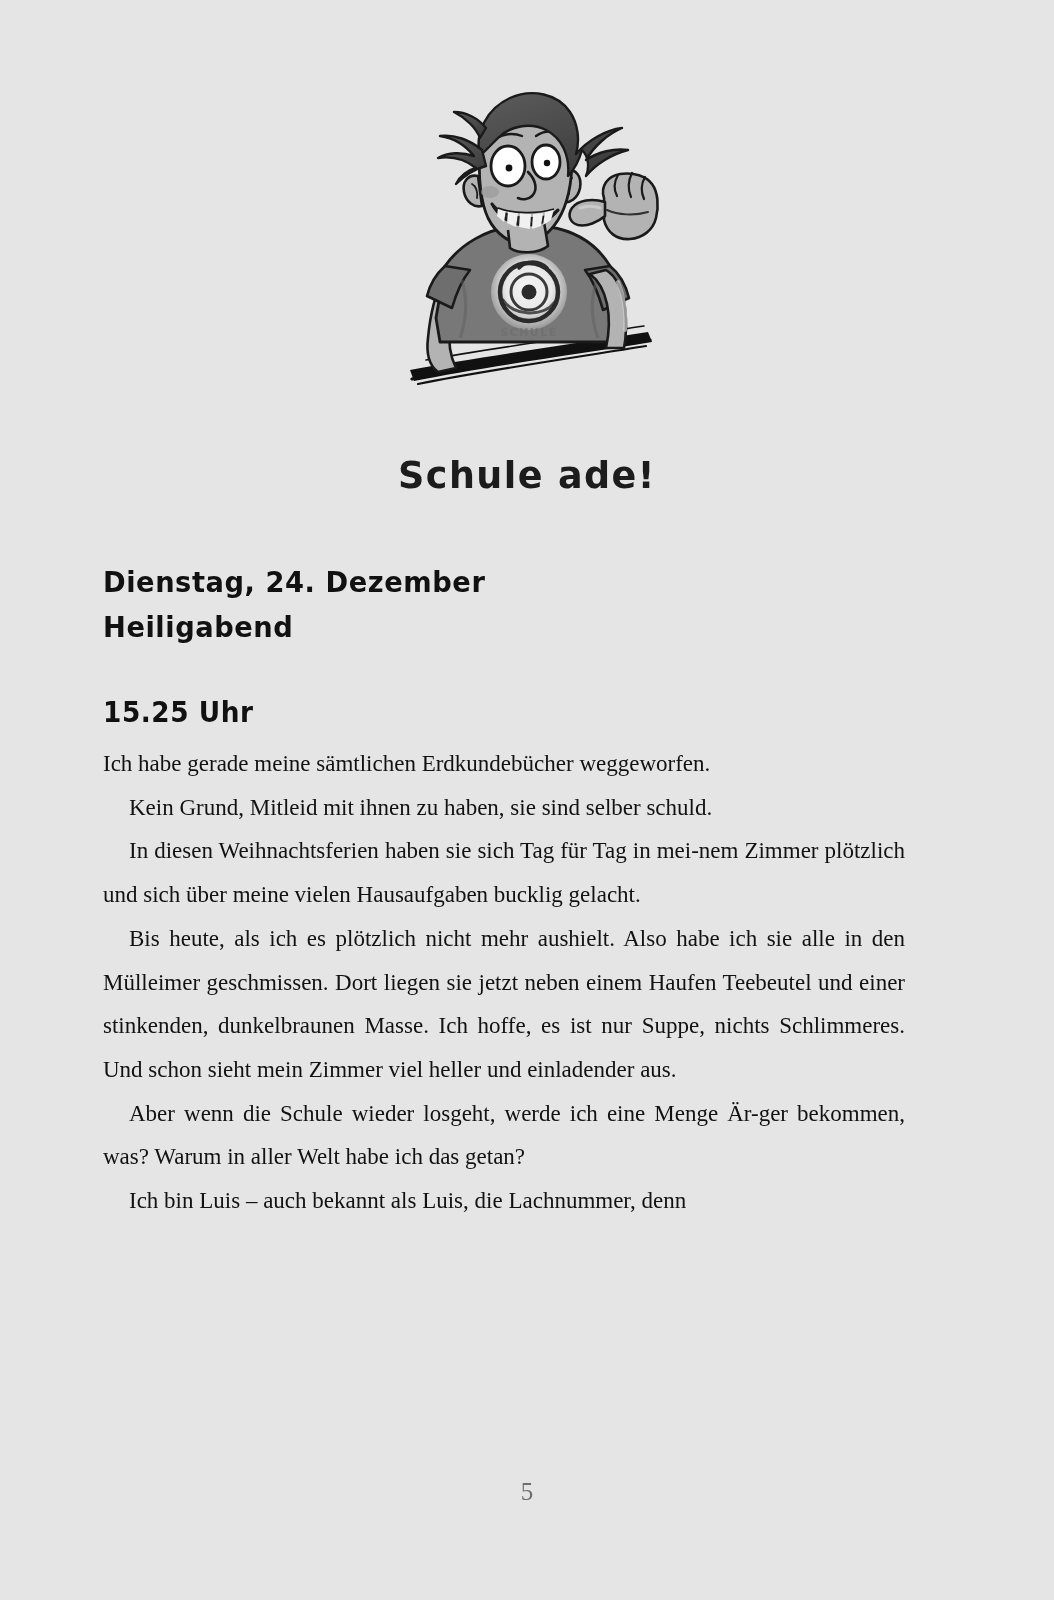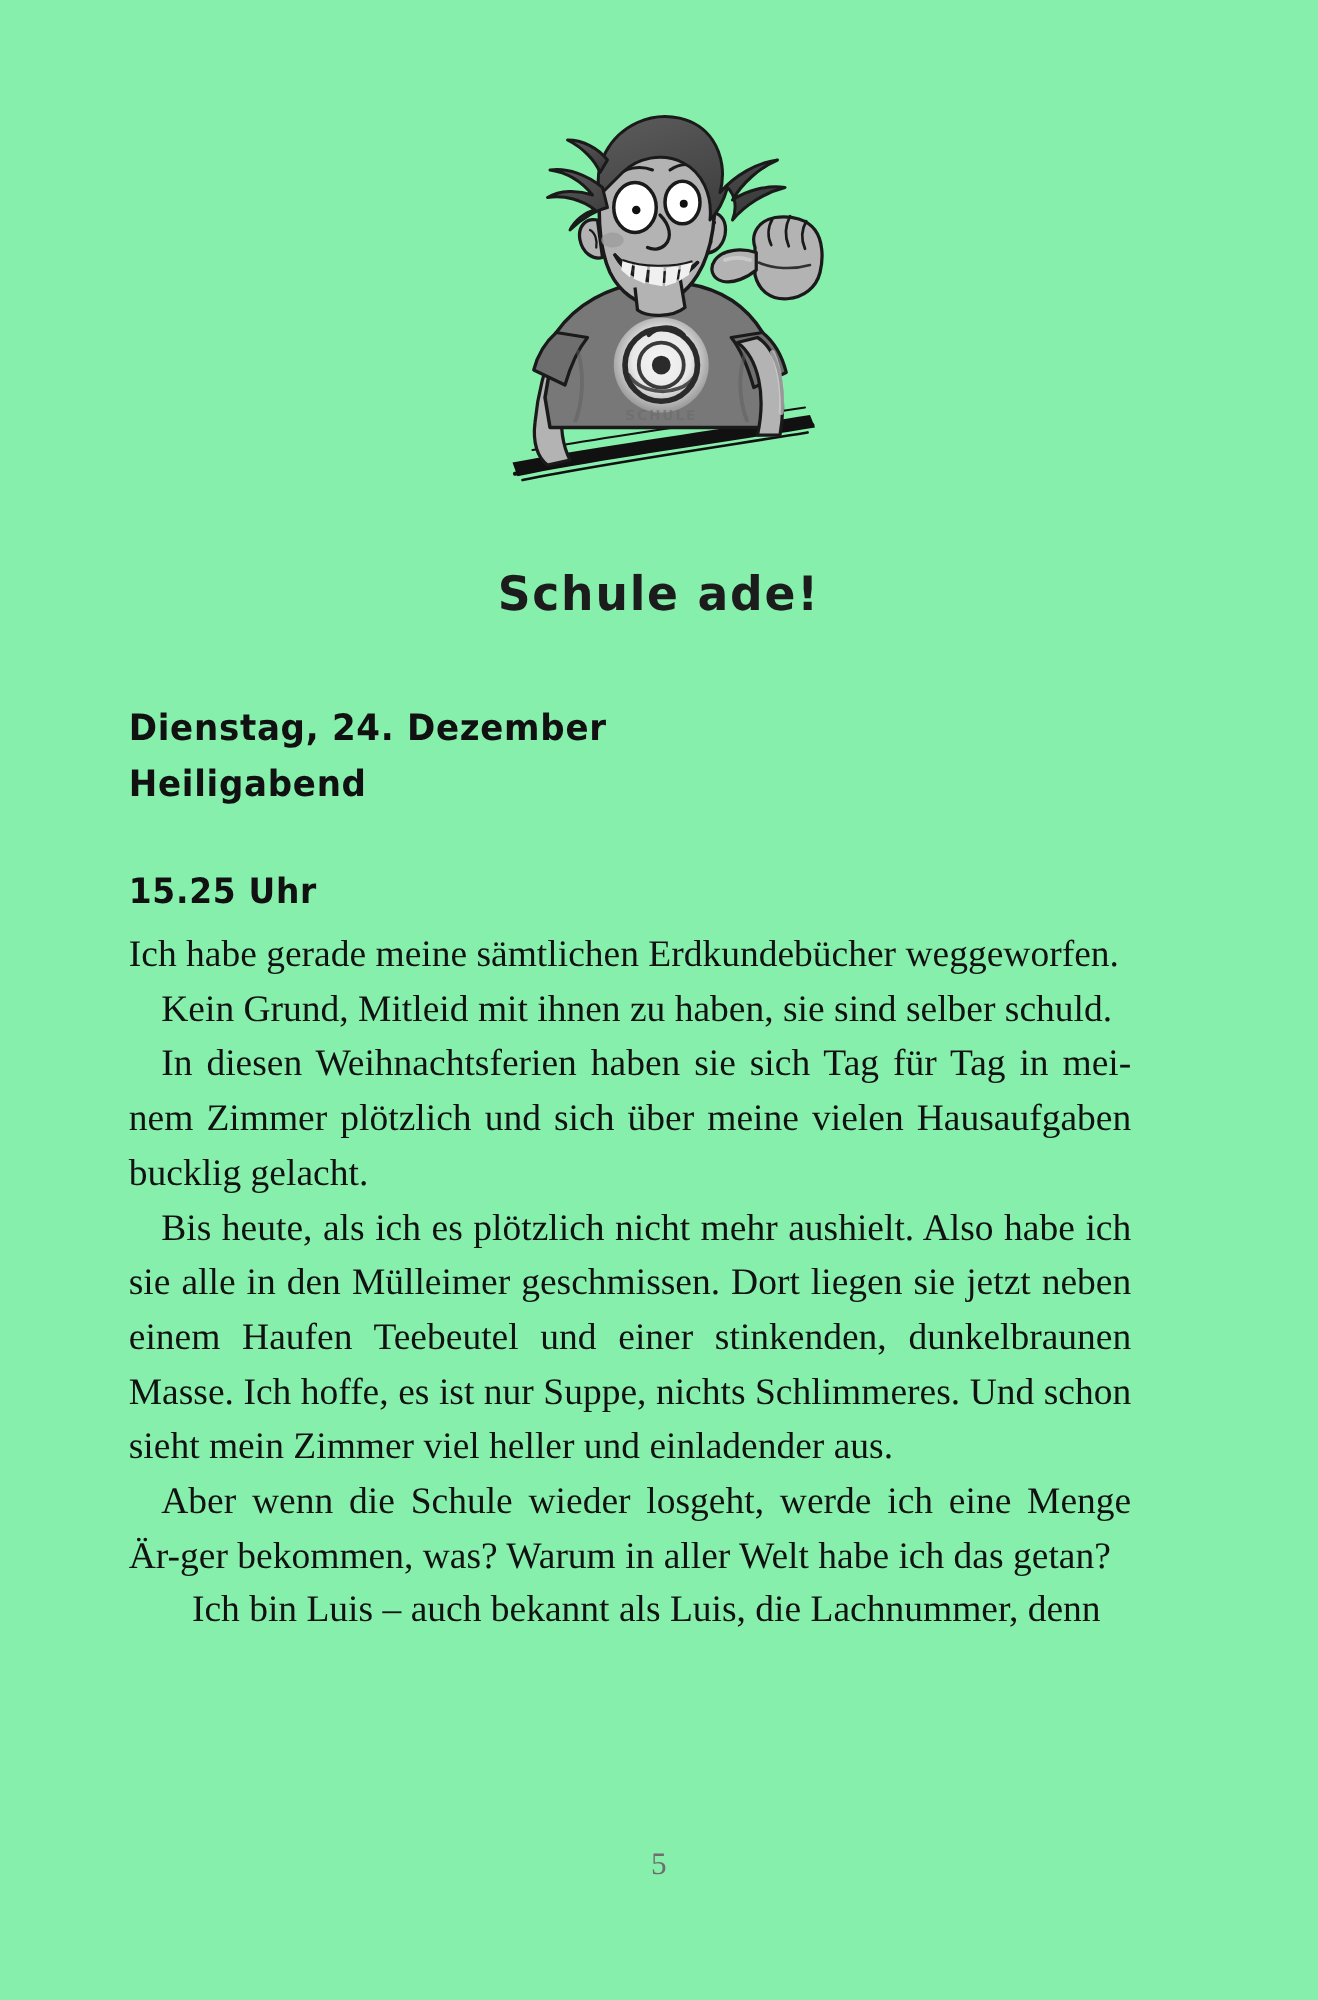--- a/index.html
+++ b/index.html
@@ -6,21 +6,21 @@
   html, body {
     margin: 0;
     padding: 0;
     background: #ffffff;
   }
 
   .page {
     position: relative;
     width: 1054px;
     height: 1600px;
-    background: #86efac;
+    background: #e5e5e5;
     overflow: hidden;
     font-family: "Liberation Serif", "DejaVu Serif", serif;
   }
 
   
   .illustration-wrap {
     position: absolute;
     left: 0;
     top: 70px;
     width: 1054px;
@@ -82,36 +82,36 @@
     white-space: nowrap;
   }
 
   
   .body-text {
     position: absolute;
     left: 103px;
     top: 742px;
     width: 802px;
     font-family: "Liberation Serif", "DejaVu Serif", serif;
-    font-size: 30px;
+    font-size: 23px;
     line-height: 43.7px;
     color: #121212;
     text-align: justify;
     text-justify: inter-word;
     hyphens: manual;
   }
   .body-text p {
     margin: 0;
     text-indent: 26px;
   }
   .body-text p.no-indent {
     text-indent: 0;
   }
   .body-text p:last-child {
-    text-align: center;
+    text-align: left;
   }
 
   
   .folio {
     position: absolute;
     left: 0;
     top: 1478px;
     width: 1054px;
     text-align: center;
     font-family: "Liberation Serif", "DejaVu Serif", serif;

